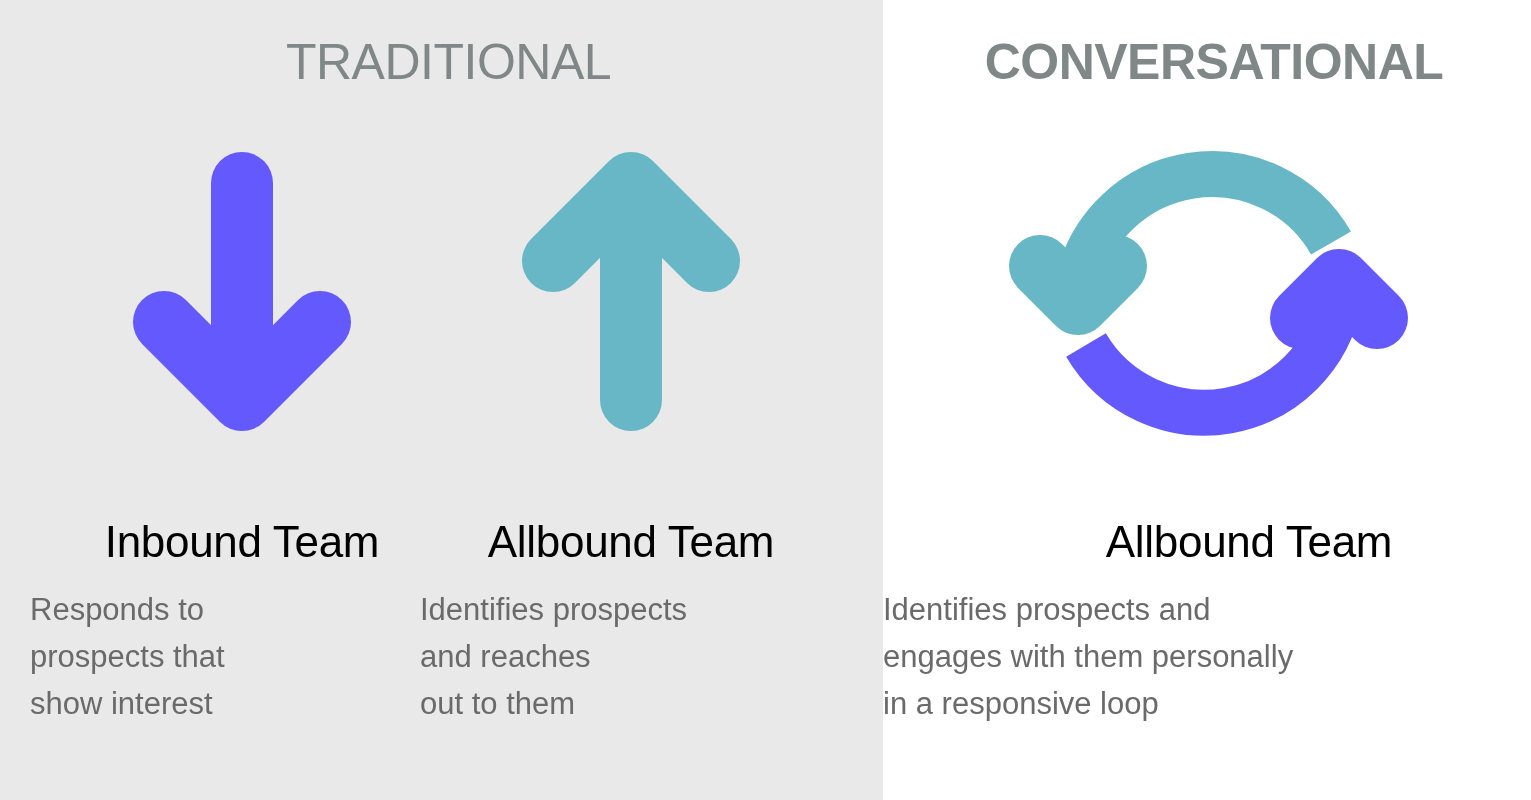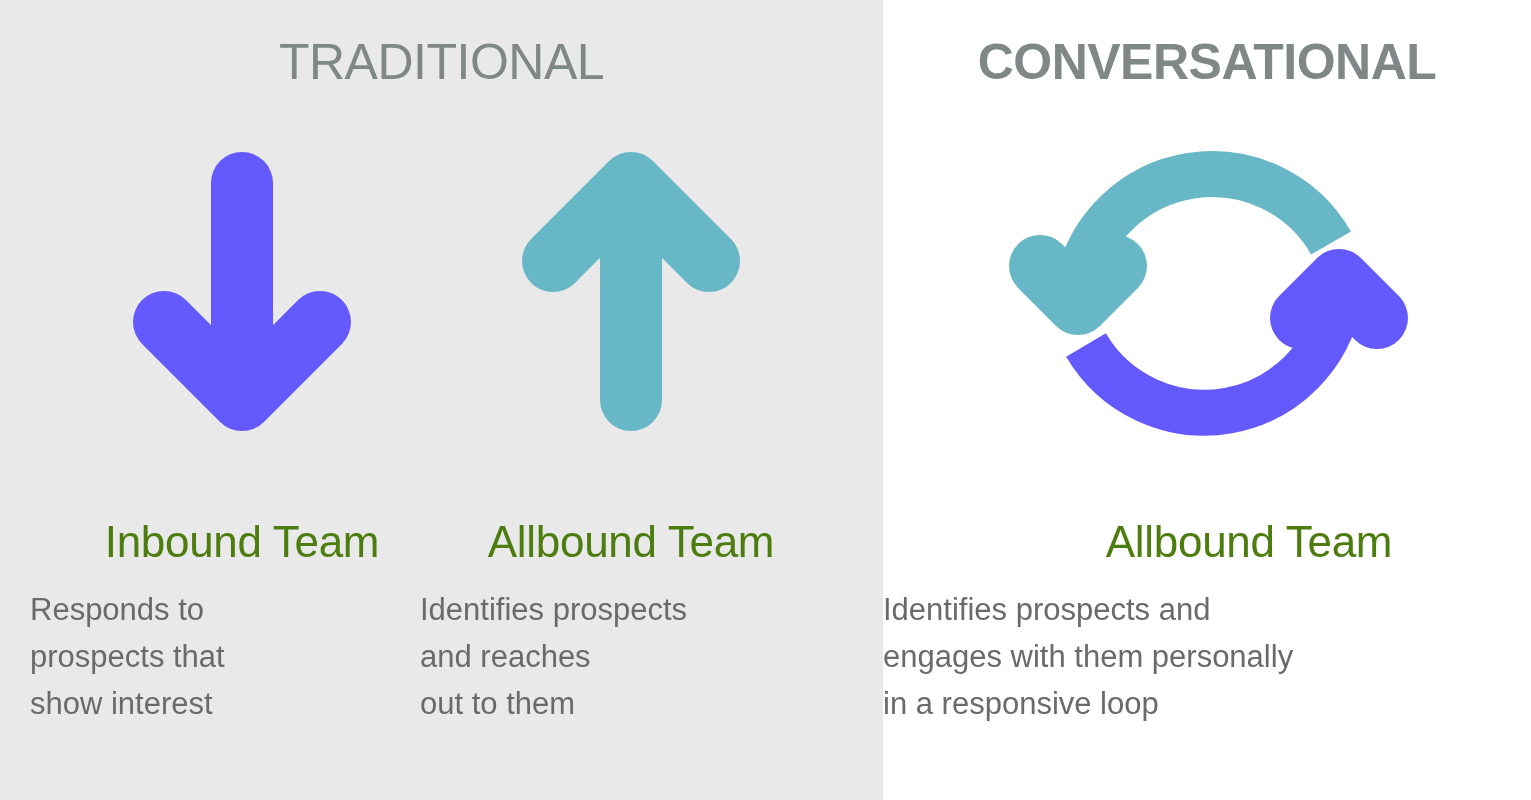--- a/index.html
+++ b/index.html
@@ -14,27 +14,28 @@
   }
   .panel-right {
     position: absolute; left: 883px; top: 0; width: 648px; height: 800px;
     background: #ffffff;
   }
   .section-title {
     position: absolute; top: 34px; margin: 0;
     font-size: 50px; font-weight: 400; color: #808787;
     letter-spacing: -0.5px; text-align: center; white-space: nowrap;
     line-height: 56px;
+    padding-left: 7px;
   }
   .title-traditional { left: 0; width: 883px; }
   .title-conversational { left: 883px; width: 648px; font-weight: bold; }
   .icon { position: absolute; }
   .team-name {
     position: absolute; top: 514px; margin: 0;
-    font-size: 44px; font-weight: 400; color: #4d7c0f;
+    font-size: 44px; font-weight: 400; color: #000000;
     text-align: center; white-space: nowrap; letter-spacing: -0.3px;
     line-height: 56px;
   }
   .team-desc {
     position: absolute; top: 586px; margin: 0;
     font-size: 31px; color: #6a6a6a; text-align: left;
     line-height: 47px; white-space: pre-line;
   }
 </style>
 </head>

